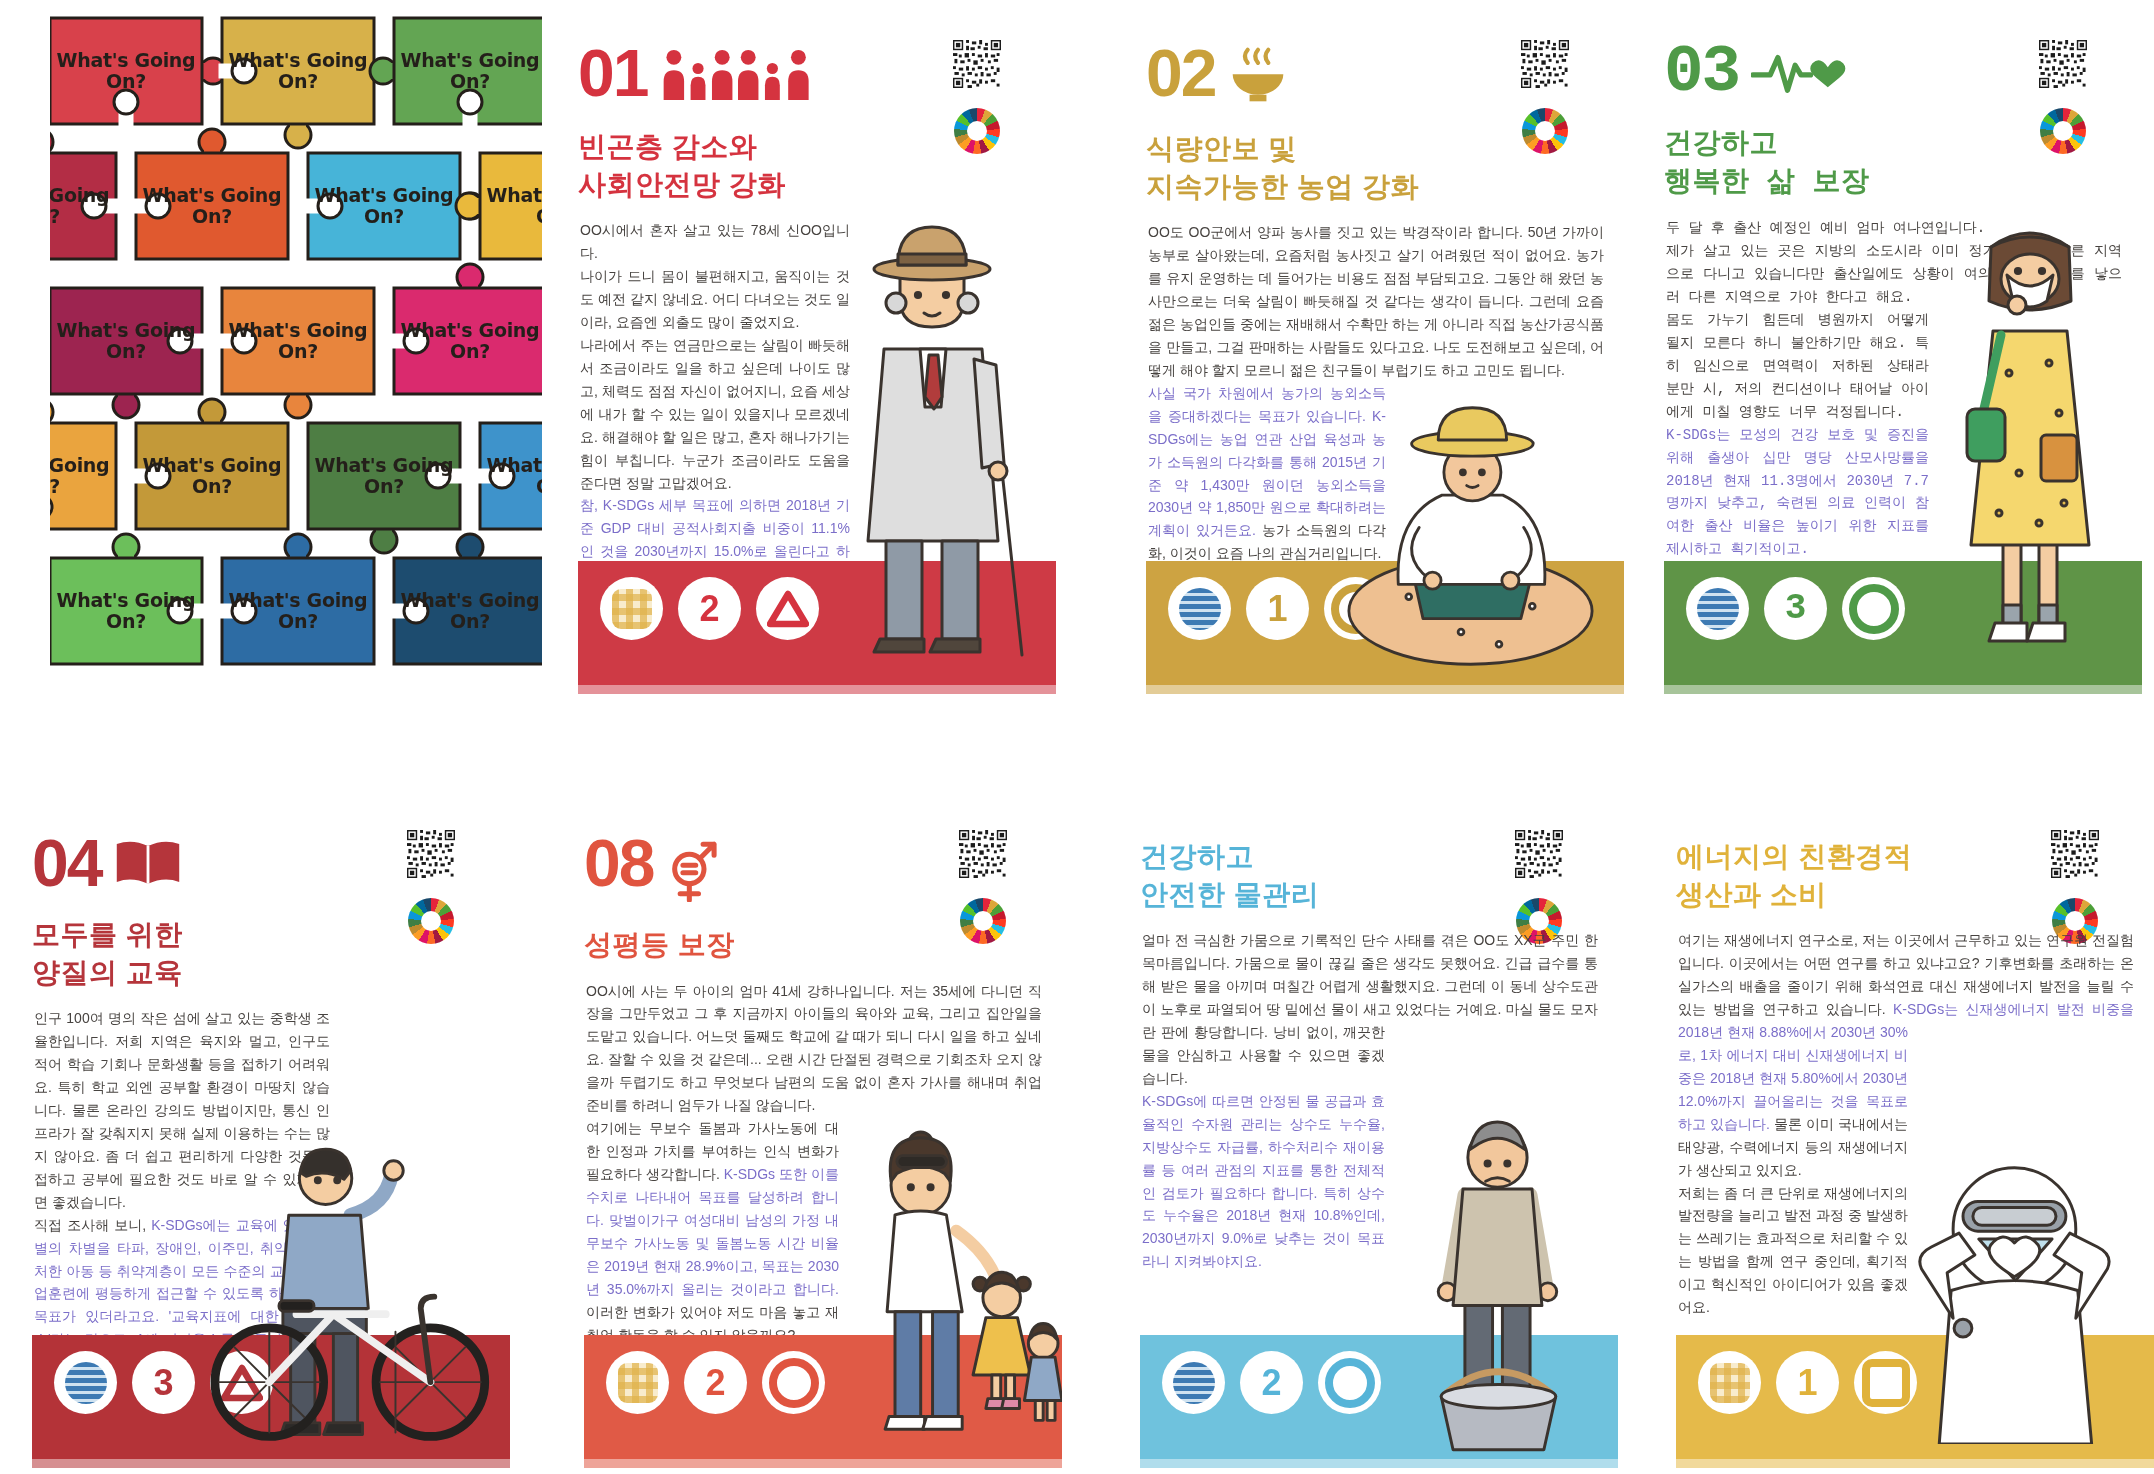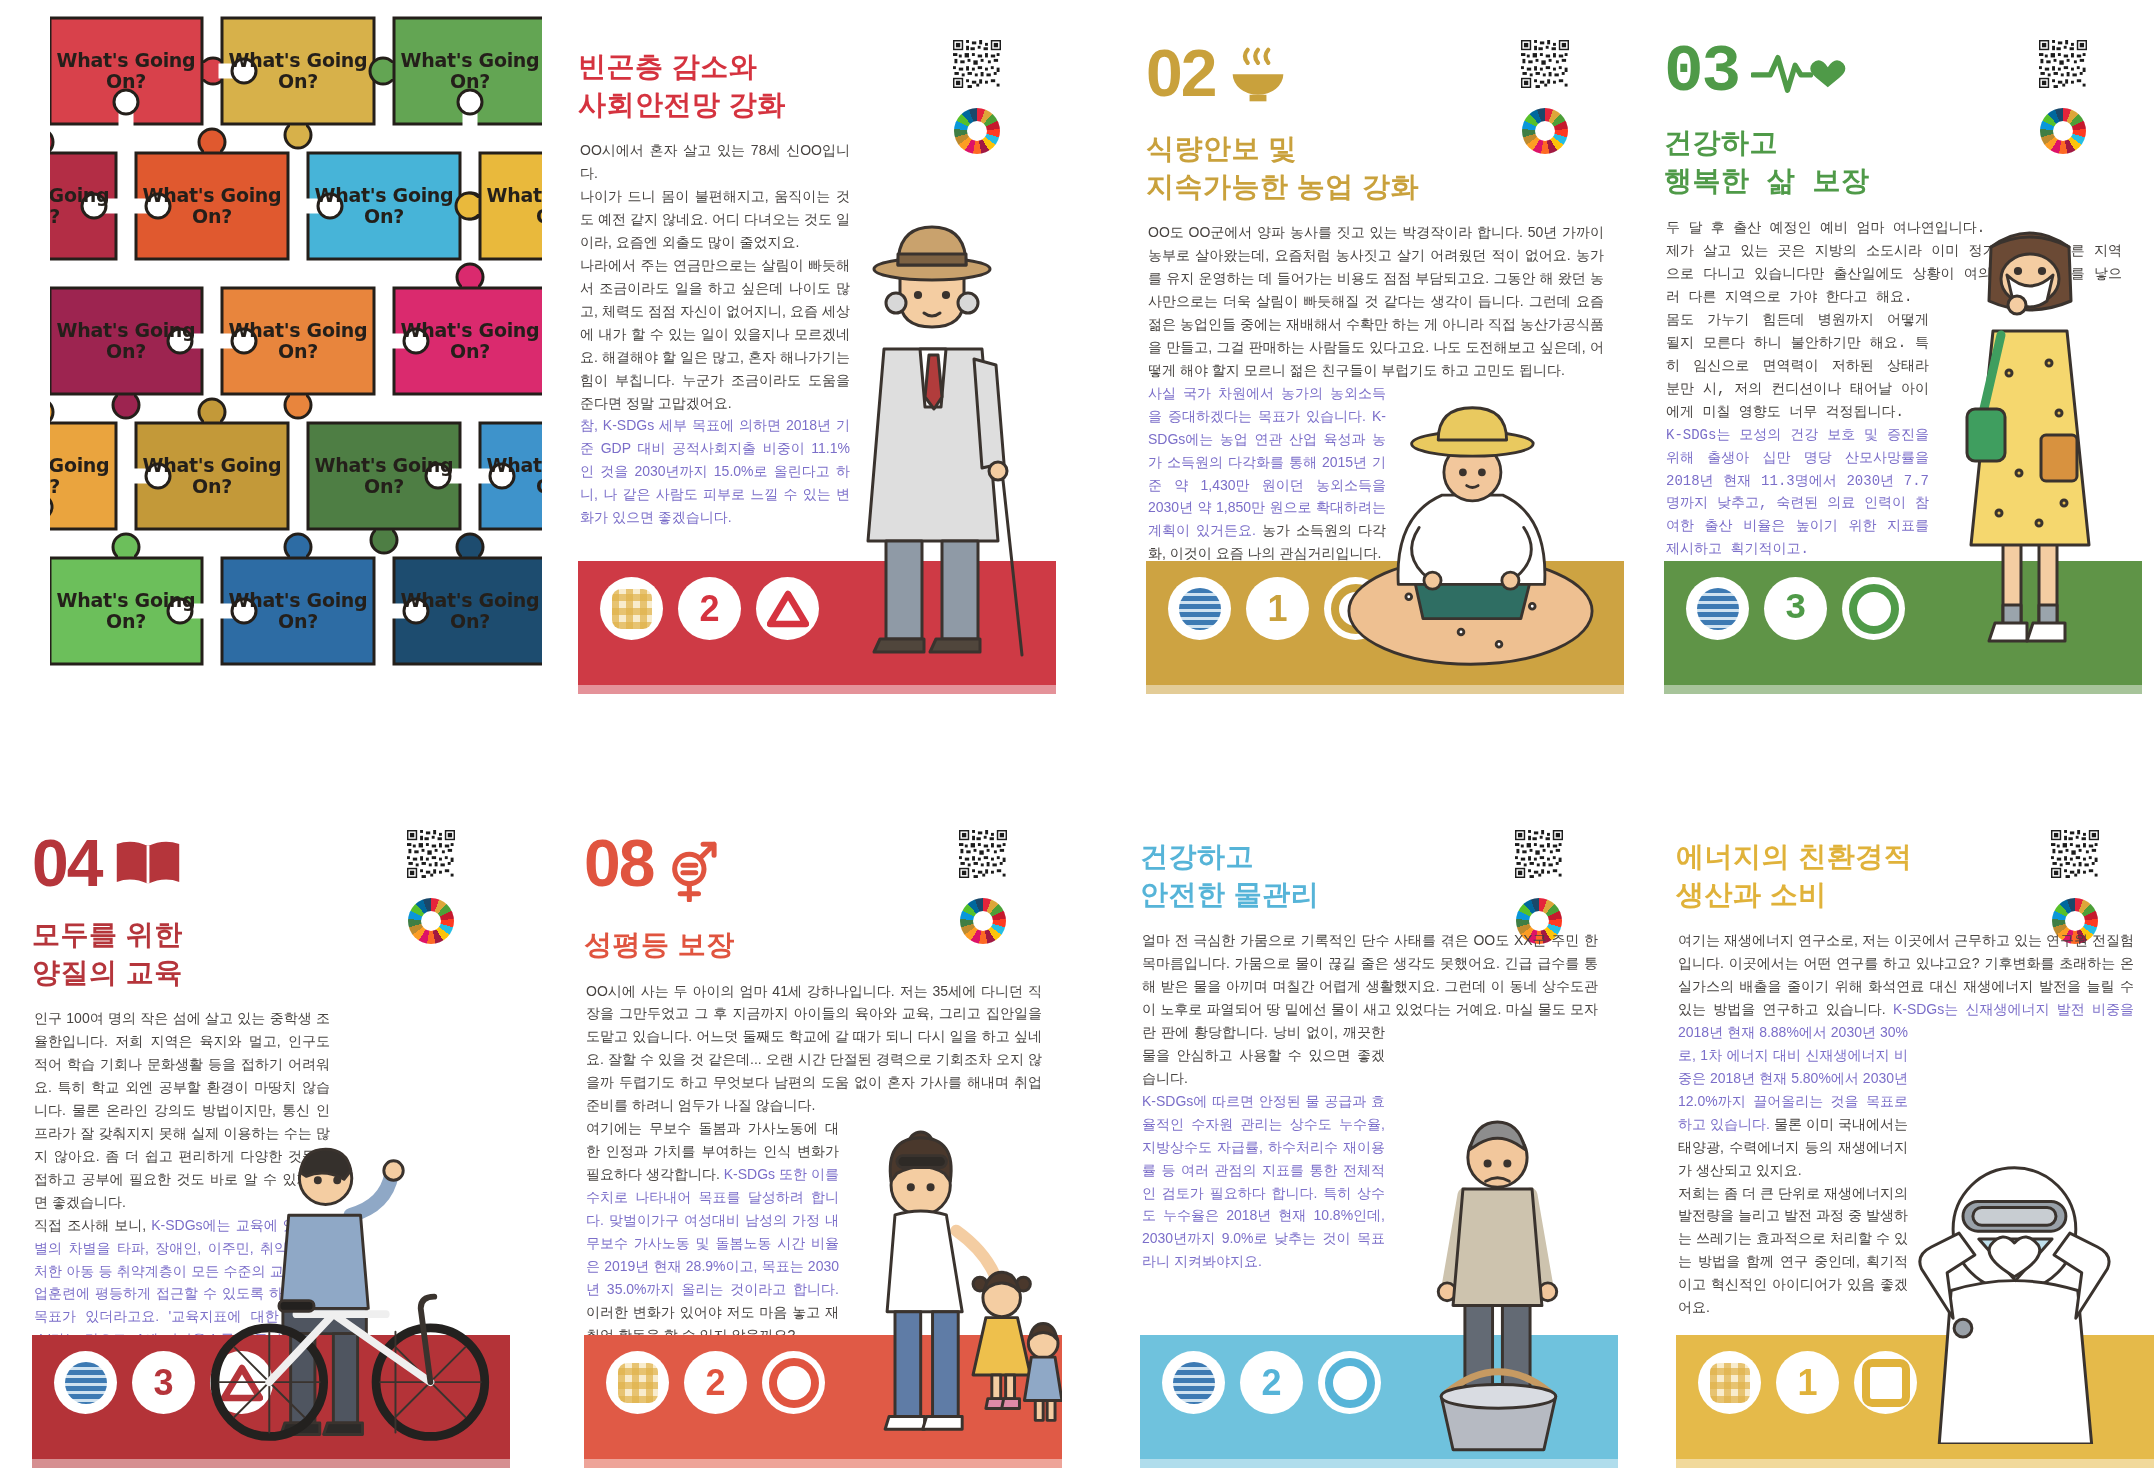--- a/index.html
+++ b/index.html
@@ -296,20 +296,39 @@
           <rect x="0" y="0" width="152" height="106" fill="#1d4c6f" stroke="#241f1a" stroke-width="3"></rect>
           <rect x="-2" y="47" width="14" height="12" fill="#fff" stroke="#fff" stroke-width="3"></rect>
             <circle cx="22" cy="53" r="12" fill="#fff" stroke="#241f1a" stroke-width="3"></circle>
         </svg>
         <div class="plabel">What's Going On?</div>
         </div>
       </div>
     </section>
 
 <section class="panel card" style="left: 578px; top: 28px; height: 666px;">
+    <div class="num-row">
+      <div class="num" style="color:#d5333f">01</div>
+      <div class="gicon"><svg width="158" height="58" viewBox="0 0 170 62">
+    <g fill="#d5333f">
+      <circle cx="16" cy="12" r="8"></circle>
+              <path d="M5 58V38q0-12 11-12t11 12v20z"></path>
+      <circle cx="42" cy="24" r="6"></circle>
+              <path d="M34 58V42q0-9 8-9t8 9v16z"></path>
+      <circle cx="68" cy="12" r="8"></circle>
+              <path d="M57 58V38q0-12 11-12t11 12v20z"></path>
+      <circle cx="96" cy="12" r="8"></circle>
+              <path d="M85 58V38q0-12 11-12t11 12v20z"></path>
+      <circle cx="122" cy="24" r="6"></circle>
+              <path d="M114 58V42q0-9 8-9t8 9v16z"></path>
+      <circle cx="150" cy="12" r="8"></circle>
+              <path d="M139 58V38q0-12 11-12t11 12v20z"></path>
+    </g>
+          </svg></div>
+    </div>
     <div class="qrblock">
       <div class="qr">
           <svg viewBox="0 0 33 33">
             <use href="#qrsym"></use>
           </svg>
         </div>
       <div class="wheel"></div>
     </div>
     <div class="title" style="color:#d5333f">빈곤층 감소와
 사회안전망 강화</div>

